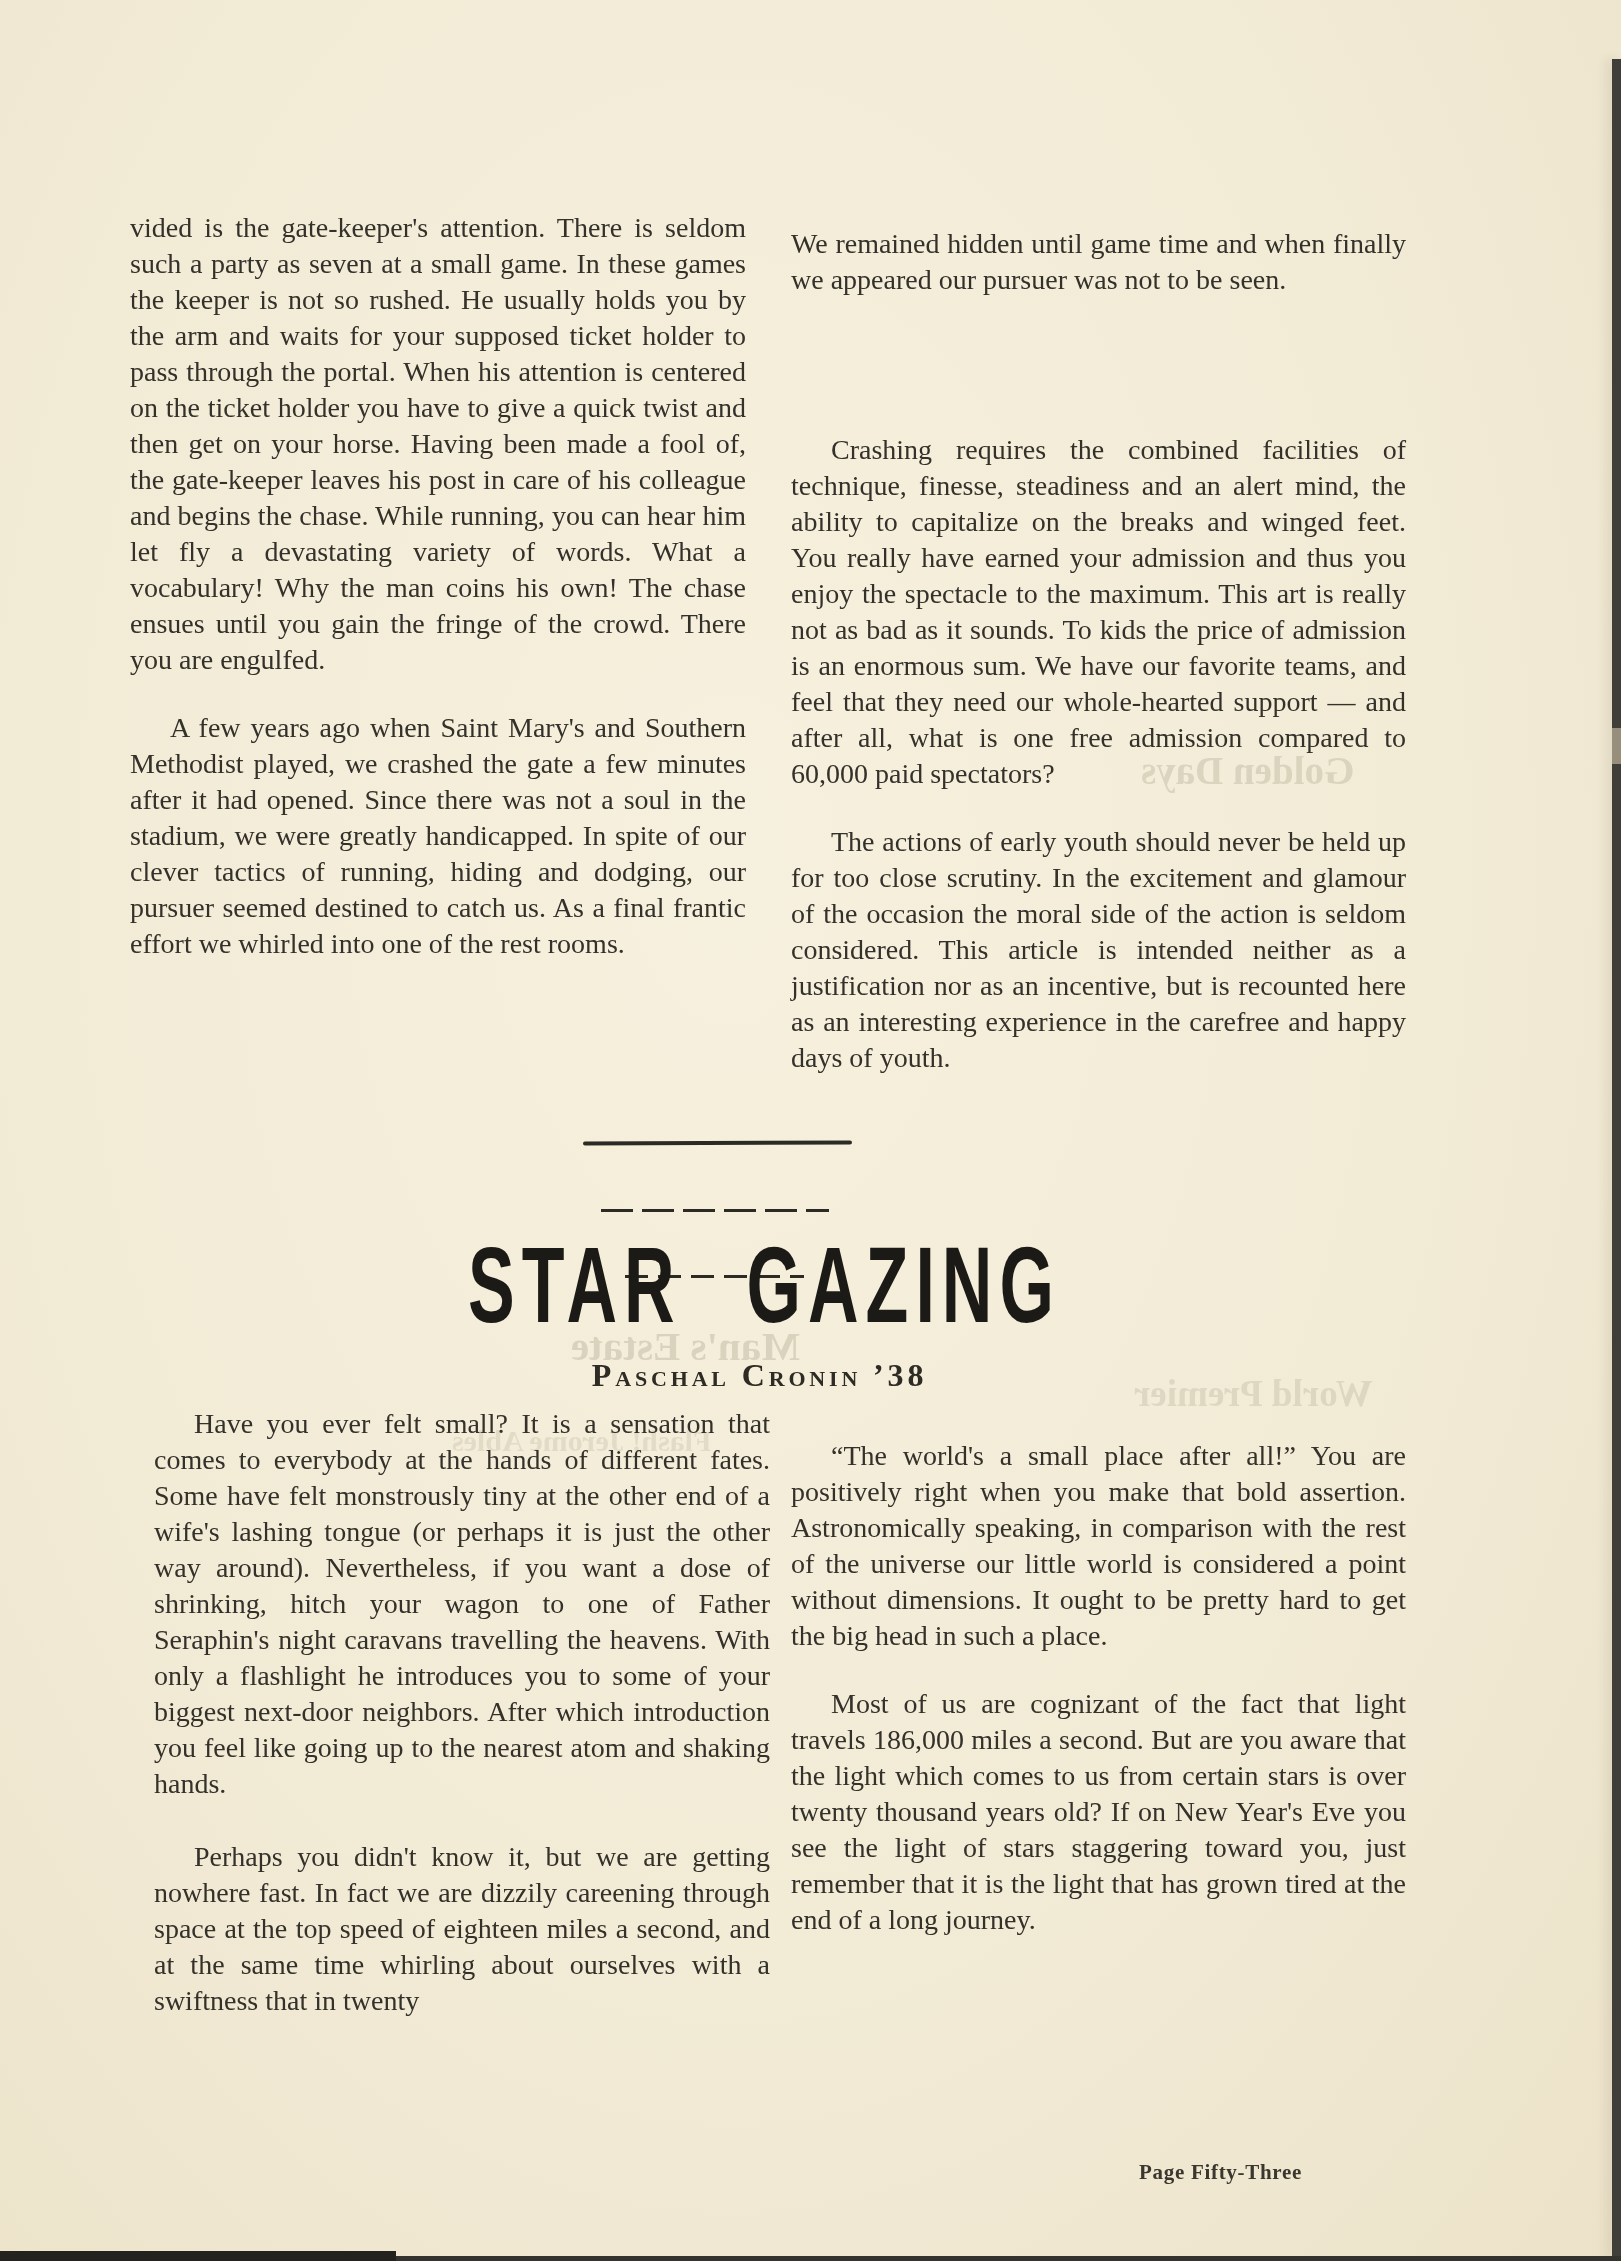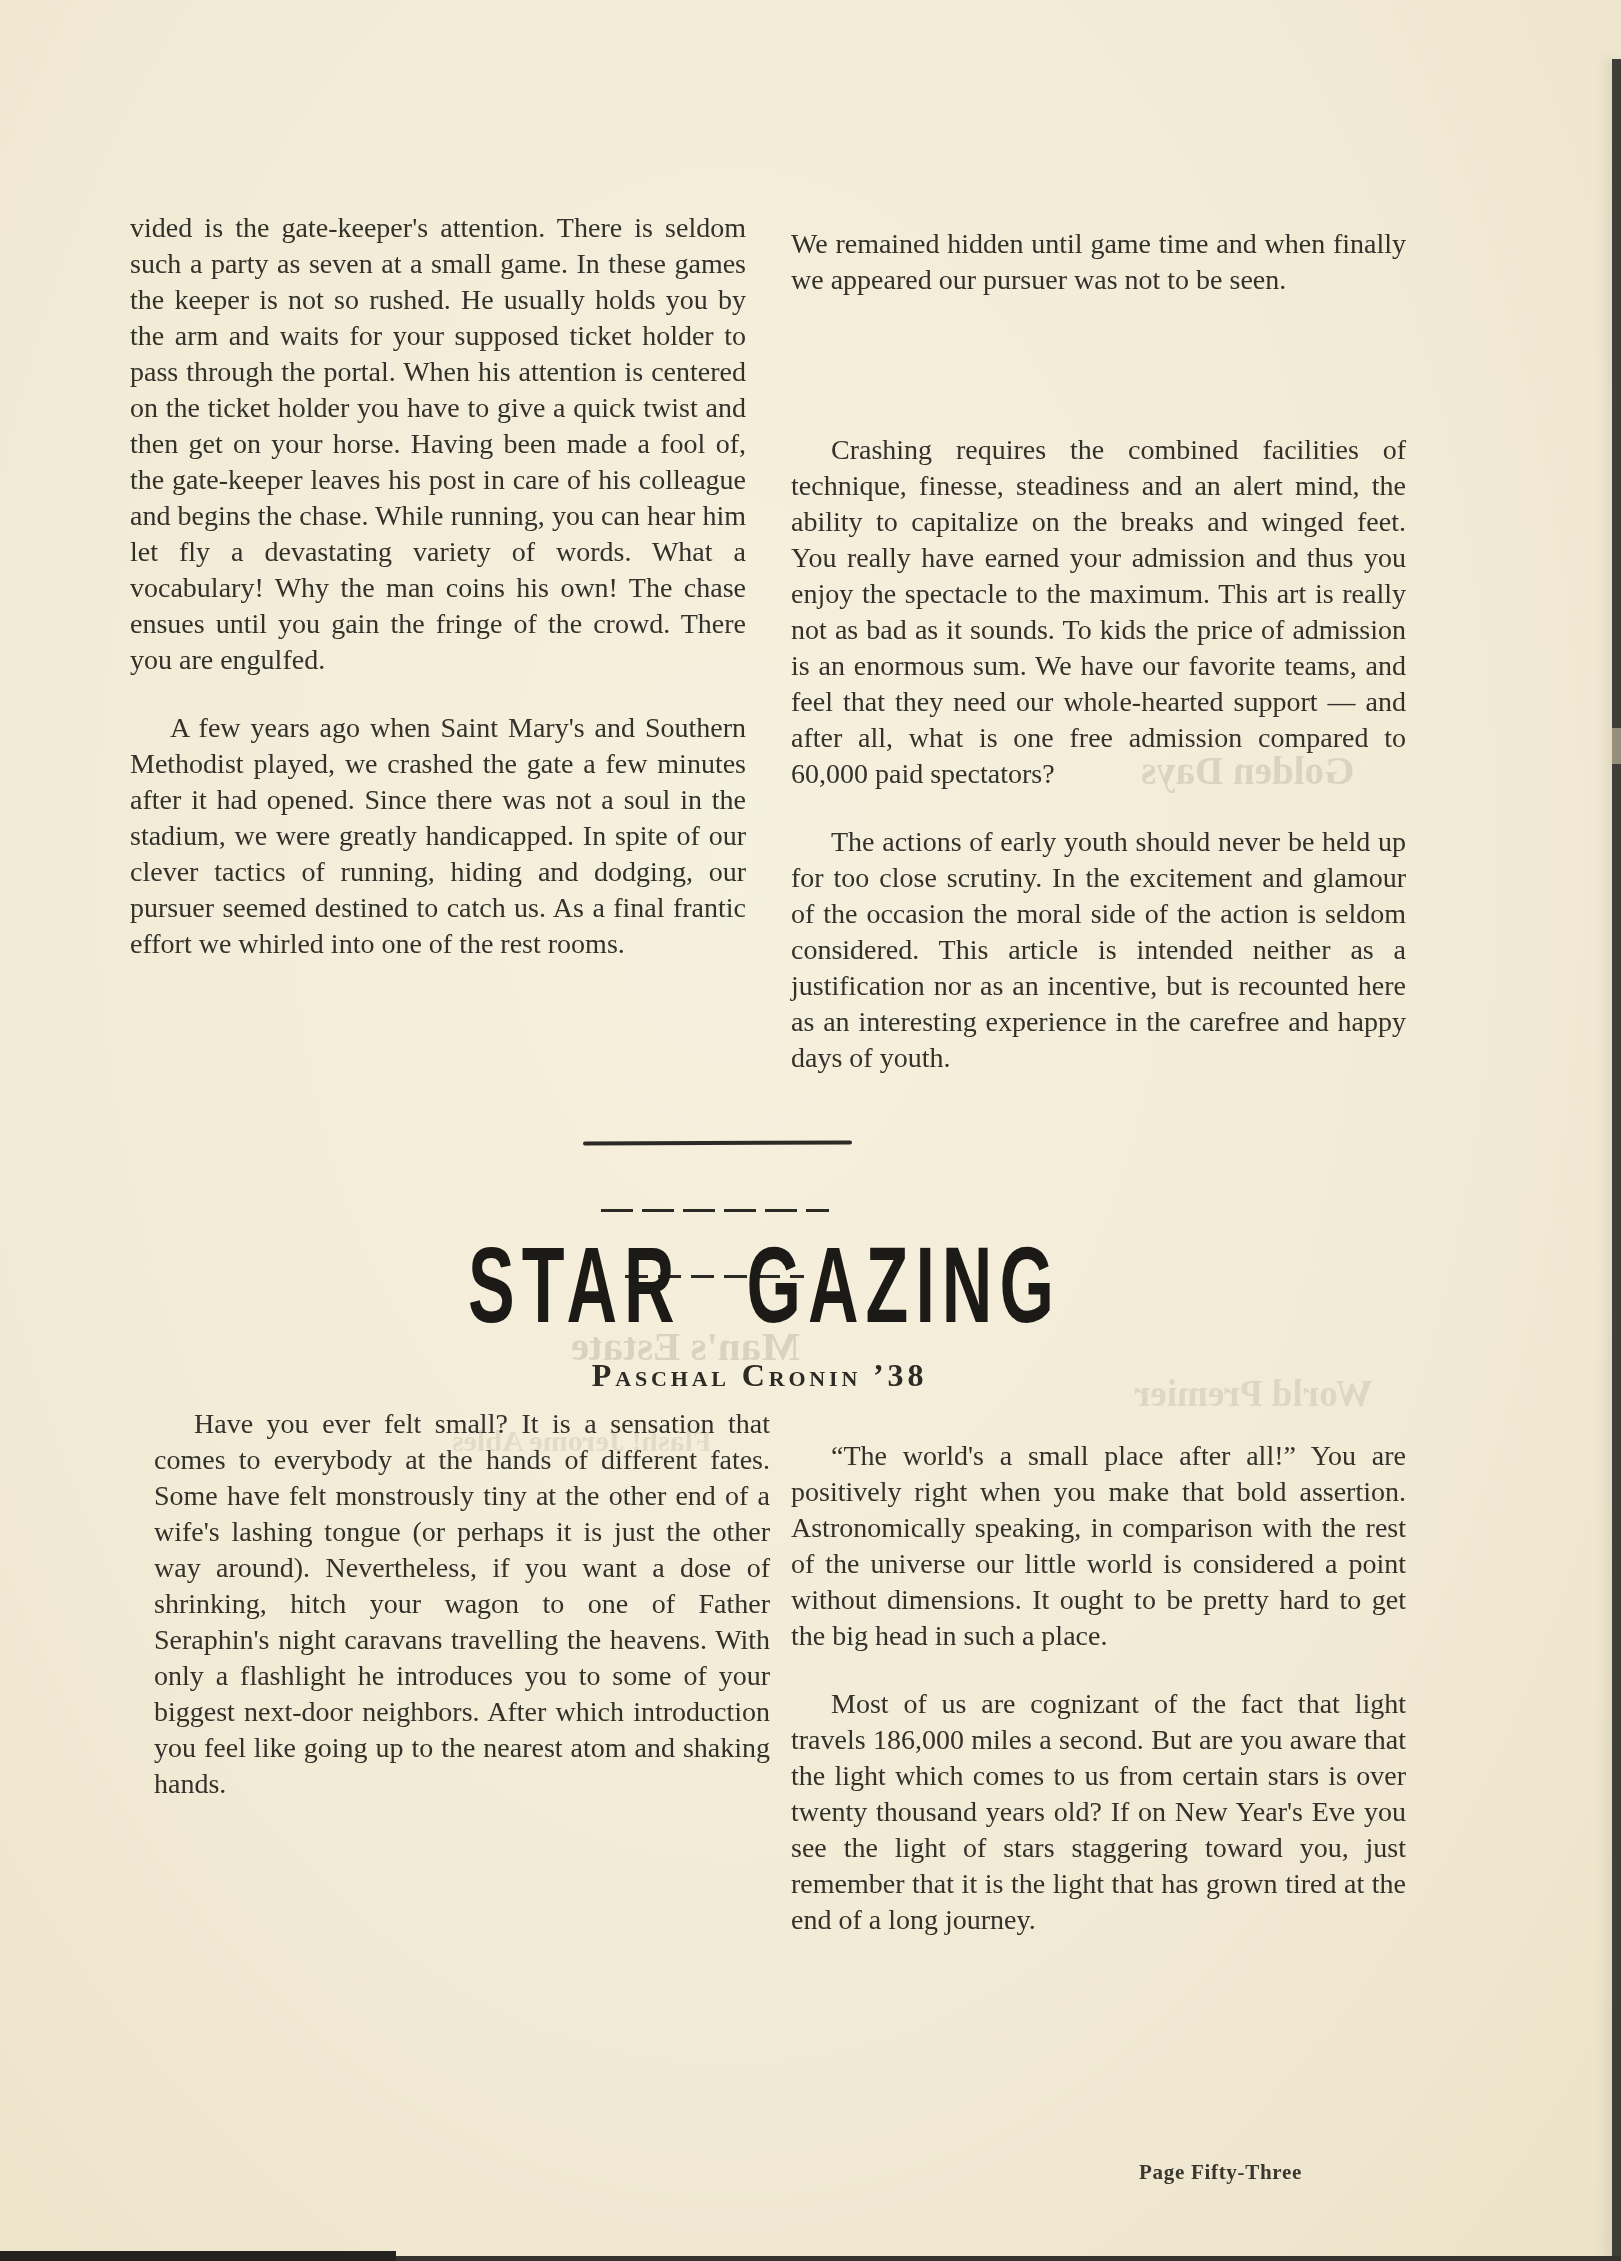--- a/index.html
+++ b/index.html
@@ -127,20 +127,21 @@
 
   <div class="rule-solid"></div>
   <div class="rule-dash-long"></div>
   <div class="rule-dash-short"></div>
 
   <div class="title">STAR GAZING</div>
   <div class="byline">Paschal Cronin ’38</div>
 
   <div class="col a2-left">
     <p class="indent">Have you ever felt small?  It is a sensation that comes to everybody at the hands of different fates.  Some have felt monstrously tiny at the other end of a wife's lashing tongue (or perhaps it is just the other way around).  Nevertheless, if you want a dose of shrinking, hitch your wagon to one of Father Seraphin's night caravans travelling the heavens.  With only a flashlight he introduces you to some of your biggest next-door neighbors.  After which introduction you feel like going up to the nearest atom and shaking hands.</p>
+    <p class="indent gap-md">Perhaps you didn't know it, but we are getting nowhere fast.  In fact we are dizzily careening through space at the top speed of eighteen miles a second, and at the same time whirling about ourselves with a swiftness that in twenty</p>
   </div>
   <div class="col a2-right">
     <p class="indent gap-sm">“The world's a small place after all!”  You are positively right when you make that bold assertion.  Astronomically speaking, in comparison with the rest of the universe our little world is considered a point without dimensions.  It ought to be pretty hard to get the big head in such a place.</p>
     <p class="indent gap-sm">Most of us are cognizant of the fact that light travels 186,000 miles a second.  But are you aware that the light which comes to us from certain stars is over twenty thousand years old?  If on New Year's Eve you see the light of stars staggering toward you, just remember that it is the light that has grown tired at the end of a long journey.</p>
   </div>
 
   <div class="pagenum">Page Fifty-Three</div>
 
   <div class="edge-right"></div>
   <div class="edge-right-notch"></div>

